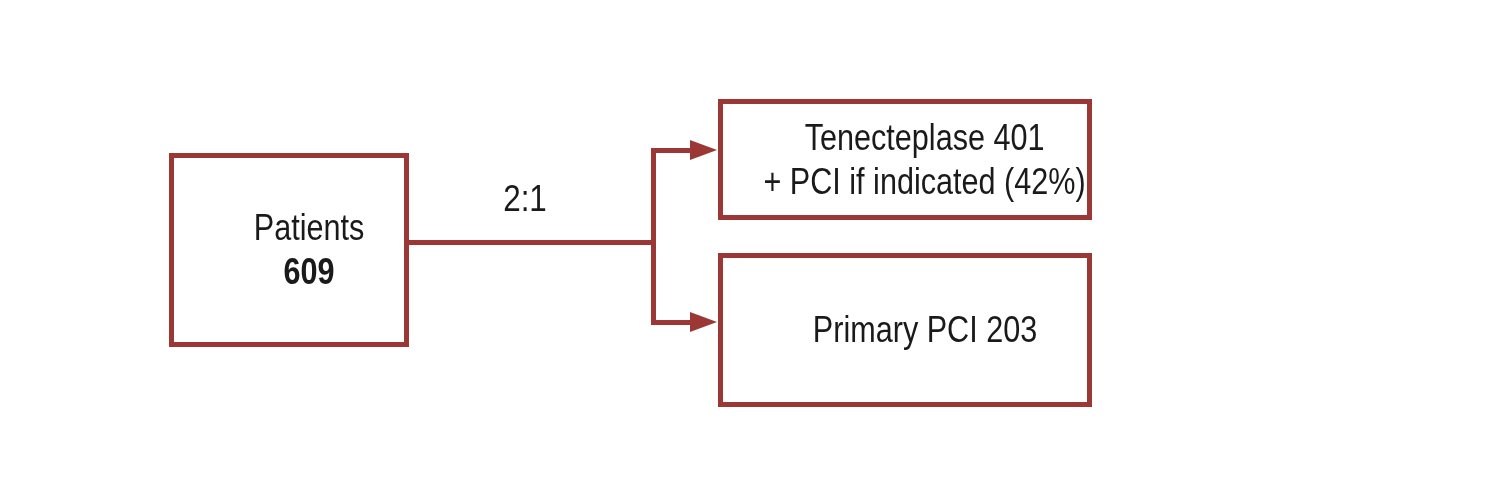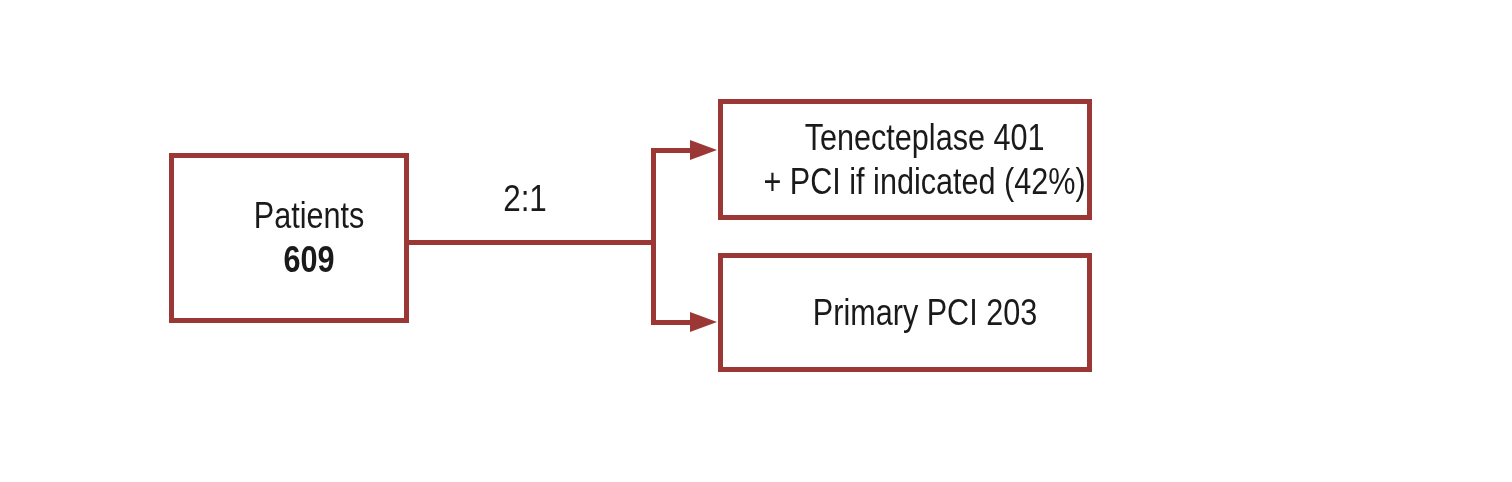--- a/index.html
+++ b/index.html
@@ -19,23 +19,23 @@
   .box{
     position:absolute;
     box-sizing:border-box;
     border:5px solid var(--line-color);
     background:var(--bg-color);
     display:flex;
     align-items:center;
     justify-content:center;
     padding-left:40px;
   }
-  .box-root  {left:169px;top:153px;width:240px;height:170px;}
+  .box-root  {left:169px;top:153px;width:240px;height:194px;}
   .box-top   {left:718px;top:99px; width:374px;height:121px;}
-  .box-bottom{left:718px;top:253px;width:374px;height:119px;}
+  .box-bottom{left:718px;top:253px;width:374px;height:154px;}
   .box-text{
     text-align:center;
     font-size:36px;
     line-height:44px;
     transform:scaleX(0.85);
     transform-origin:50% 50%;
     white-space:nowrap;
   }
   .bold{font-weight:bold;}
   .hline,.vline{position:absolute;background:var(--line-color);}

